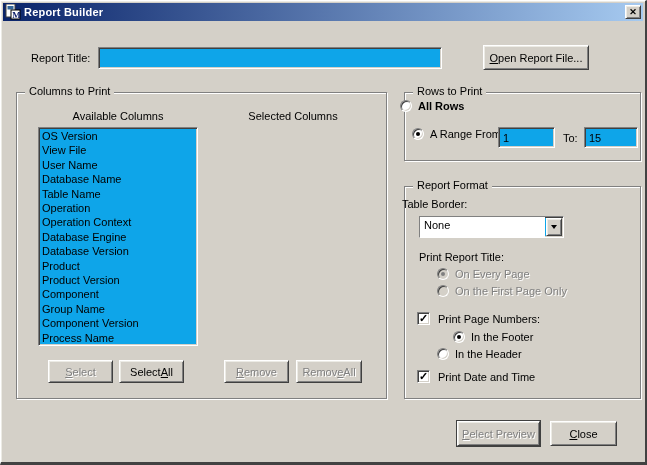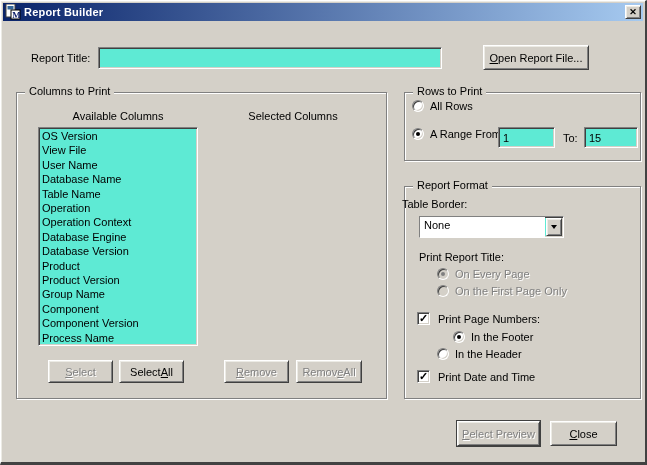--- a/index.html
+++ b/index.html
@@ -36,21 +36,21 @@
     box-shadow: inset 1px 1px 0 #ecebe5, inset -1px -1px 0 #808080;
     display:flex; align-items:center; justify-content:center;
     font-size:9px; font-weight:bold; line-height:1; color:#000;
     cursor:default;
   }
 
   
   .label { position:absolute; white-space:nowrap; }
 
   .sunken {
-    background:#5eead4;
+    background:#0ea5e9;
     border:1px solid; border-color:#808080 #ffffff #ffffff #808080;
     box-shadow: inset 1px 1px 0 #404040, inset -1px -1px 0 #d4d0c8;
   }
   input.textfield {
     position:absolute; font-family:"Liberation Sans", sans-serif; font-size:11px;
     padding:2px 4px; outline:none;
   }
 
   .btn {
     position:absolute;
@@ -162,22 +162,22 @@
       <div class="list-item">View File</div>
       <div class="list-item">User Name</div>
       <div class="list-item">Database Name</div>
       <div class="list-item">Table Name</div>
       <div class="list-item">Operation</div>
       <div class="list-item">Operation Context</div>
       <div class="list-item">Database Engine</div>
       <div class="list-item">Database Version</div>
       <div class="list-item">Product</div>
       <div class="list-item">Product Version</div>
+      <div class="list-item">Component</div>
       <div class="list-item">Group Name</div>
-      <div class="list-item">Component</div>
       <div class="list-item">Component Version</div>
       <div class="list-item">Process Name</div>
     </div>
 
   <span class="label" style="left:210px; top:109px; width:164px; text-align:center;">Selected Columns</span>
 
   <button class="btn disabled" style="left:47px; top:359px; width:65px; height:23px;">
     <span></span>
       <span class="accel">S</span>
       <span>elect</span>
@@ -195,21 +195,21 @@
   <button class="btn disabled" style="left:295px; top:359px; width:66px; height:23px;">
     <span>Remov</span>
       <span class="accel">e</span>
       <span> All</span>
   </button>
 
   <div class="groupbox" style="left:403px; top:91px; width:237px; height:69px;">
     <span class="legend">Rows to Print</span>
   </div>
 
-  <div class="opt-row" style="left:411px; top:99px;">
+  <div class="opt-row" style="left:399px; top:99px;font-weight:bold;">
     <span class="radio"></span>
     <span>All Rows</span>
   </div>
   <div class="opt-row" style="left:411px; top:127px;">
     <span class="radio checked"></span>
     <span>A Range From:</span>
   </div>
   <input class="textfield sunken" style="left: 497px; top: 126px; width: 57px; height: 21px;" value="1">
   <span class="label" style="left:562px; top:131px;">To:</span>
   <input class="textfield sunken" style="left: 583px; top: 126px; width: 54px; height: 21px;" value="15">

